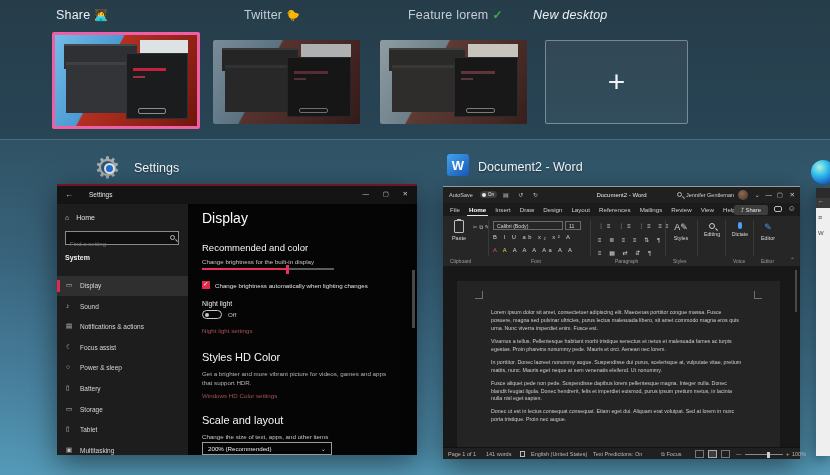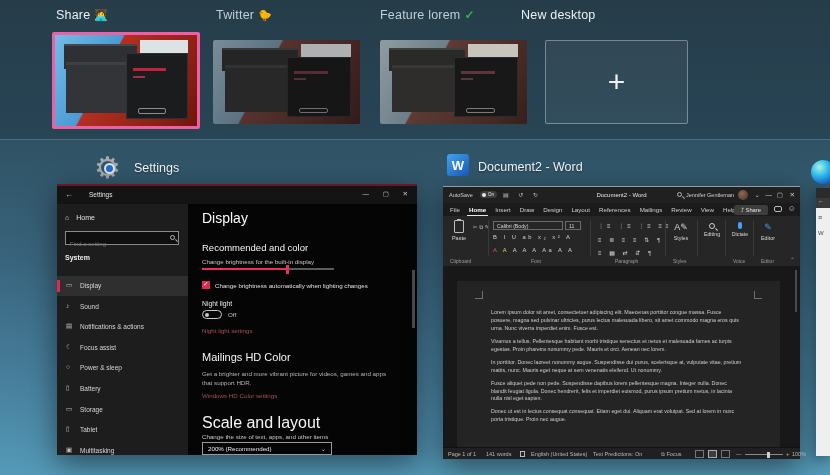--- a/index.html
+++ b/index.html
@@ -4,21 +4,21 @@
 <style>
   * { margin:0; padding:0; box-sizing:border-box; }
   html,body { width:830px; height:475px; overflow:hidden; }
   body { font-family:"Liberation Sans", sans-serif; position:relative;
          background:linear-gradient(180deg,#2c4654 0%,#2f5163 28%,#39647d 55%,#477f9c 80%,#549ab8 100%); }
 
   
   .tv-band { position:absolute; left:0; top:0; width:830px; height:140px;
              background:rgba(16,28,38,0.22); border-bottom:1px solid rgba(140,175,195,0.35); }
   .desk-label { position:absolute; top:8px; font-size:12.5px; color:#e9f0f4; letter-spacing:.2px; }
-  .desk-label.dim { color:#c3ced5; }
+  .desk-label.dim { color:#c3ced5;margin-left:28px; }
   .emoji { font-size:11px; margin-left:4px; }
   .emoji.bird { color:#f2c230; }
   .emoji.check { color:#3fae49; font-weight:bold; font-size:12px; }
   .thumb { position:absolute; border-radius:2px; overflow:hidden; background:#222; }
   .thumb.active { left:52px; top:32px; width:148px; height:97px; border:3px solid #ee5fa5; }
   .thumb.t2 { left:213px; top:40px; width:147px; height:84px; }
   .thumb.t3 { left:380px; top:40px; width:147px; height:84px; }
   .thumb.t2 .mini { filter:saturate(.35) brightness(.78); }
   .thumb.t3 .mini { filter:saturate(.35) brightness(.85) sepia(.15); }
   .mini { position:absolute; inset:0;
@@ -177,21 +177,21 @@
 
 <div class="desk-label" style="left:56px;">
   <span>Share</span><span class="emoji">👩‍💻</span>
 </div>
 <div class="desk-label dim" style="left:216px;">
   <span>Twitter</span><span class="emoji bird">🐤</span>
 </div>
 <div class="desk-label dim" style="left:380px;">
   <span>Feature lorem</span><span class="emoji check">✓</span>
 </div>
-<div class="desk-label" style="left:521px;">
+<div class="desk-label" style="left:533px;font-style:italic;">
   <span>New desktop</span>
 </div>
 
 <div class="thumb active">
   <div class="mini">
     <div class="mw mw1"></div>
       <div class="mw mw2"></div>
       <div class="mw mw3"></div>
     <div class="mw mw4">
         <div class="mr1"></div>
@@ -300,24 +300,24 @@
         </div>
     </div>
     <div class="chk"></div>
     <div class="sc-small" style="top:78px; left:27px; color:#e0e0e0;">Change brightness automatically when lighting changes</div>
     <div class="sc-small" style="top:96px; font-size:6.8px; color:#e8e8e8;">Night light</div>
     <div class="toggle">
         <div class="dot"></div>
       </div>
     <div class="sc-small" style="top:107px; left:40px;">Off</div>
     <div class="sc-link" style="top:123px;">Night light settings</div>
-    <div class="sc-h2" style="top:147px; font-size:11px;">Mailings HD Color</div>
+    <div class="sc-h2" style="top:147px; font-size:11px;">Styles HD Color</div>
     <div class="sc-desc">Get a brighter and more vibrant picture for videos, games and apps that support HDR.</div>
     <div class="sc-link" style="top:188px;">Windows HD Color settings</div>
-    <div class="sc-h2" style="top:210px; font-size:16px;">Scale and layout</div>
+    <div class="sc-h2" style="top:210px; font-size:11px;">Scale and layout</div>
     <div class="sc-small" style="top:229px;">Change the size of text, apps, and other items</div>
     <div class="sc-drop">
       <span>200% (Recommended)</span>
     </div>
     <div class="s-scroll"></div>
   </div>
 </div>
 
 <div class="wicon">W</div>
 <div class="app-hdr-text" style="left:478px; top:160px;">Document2 - Word</div>

